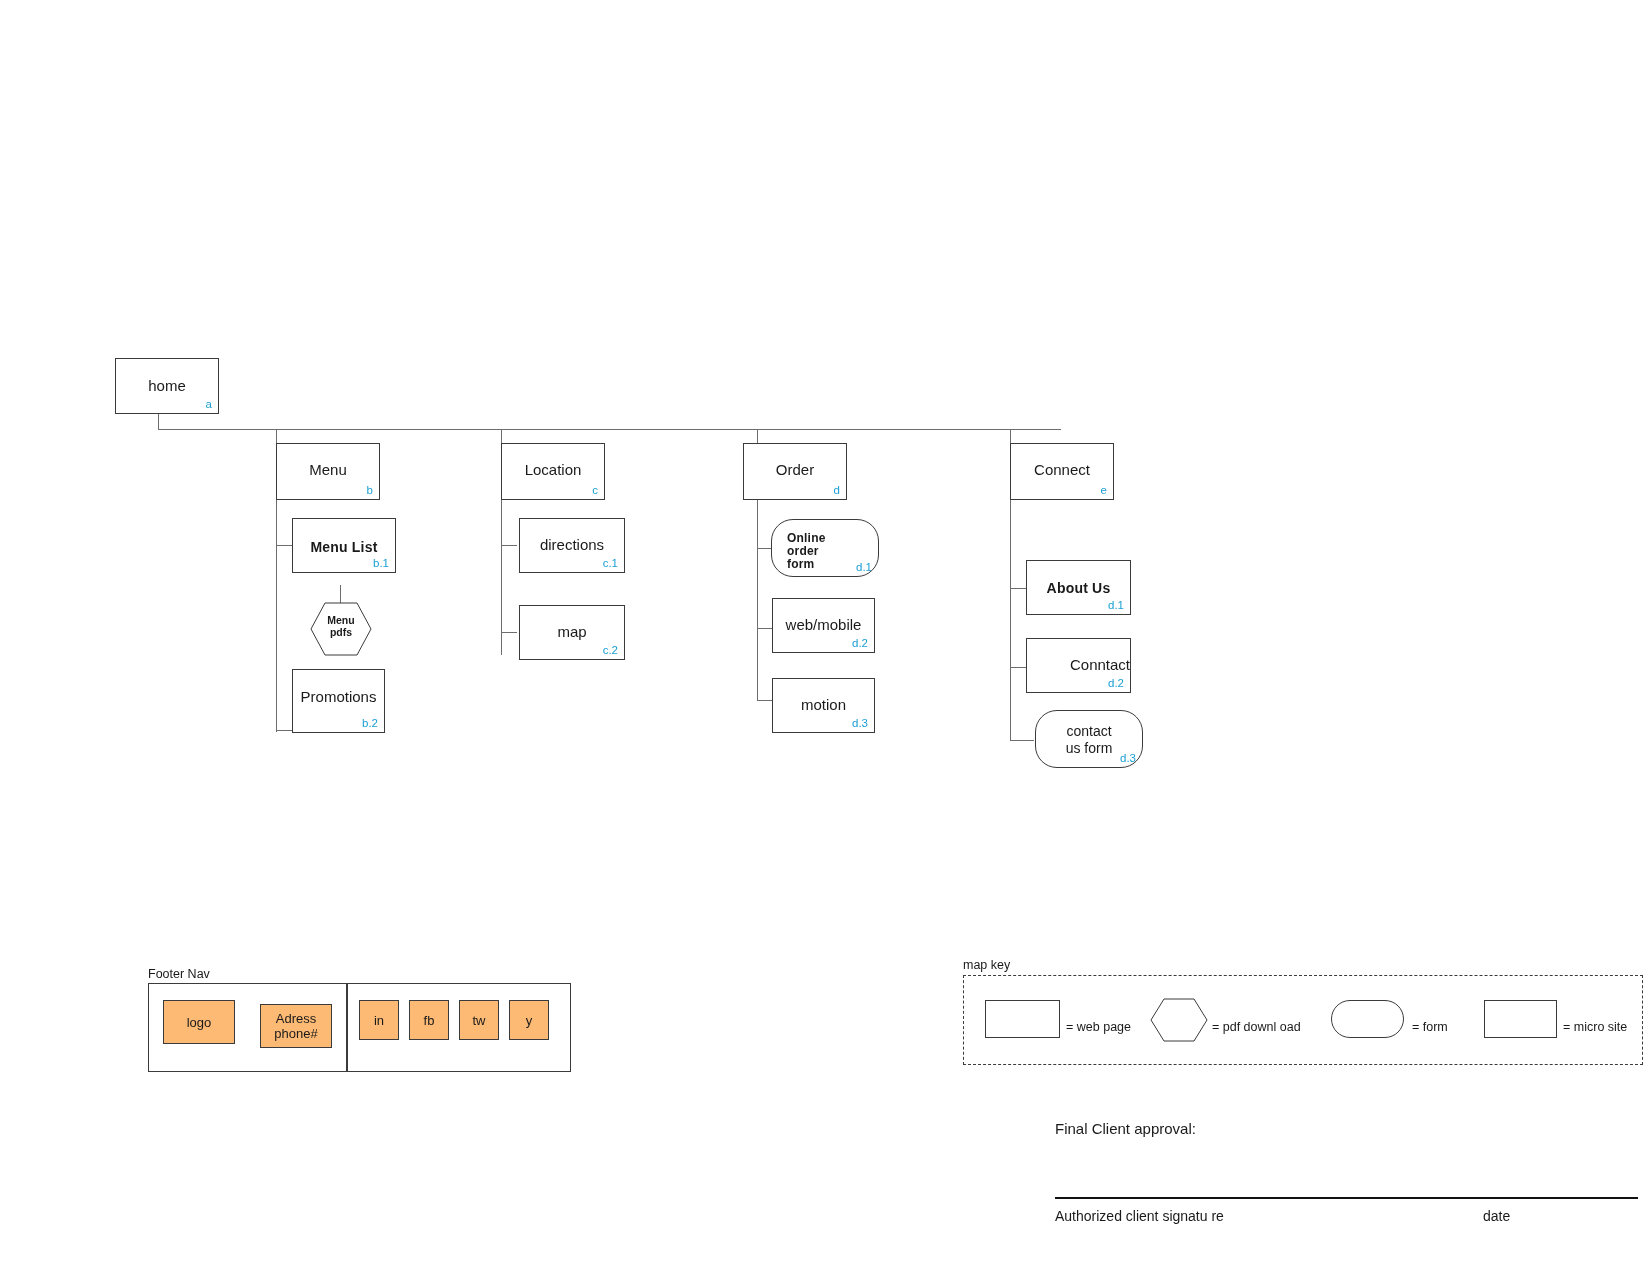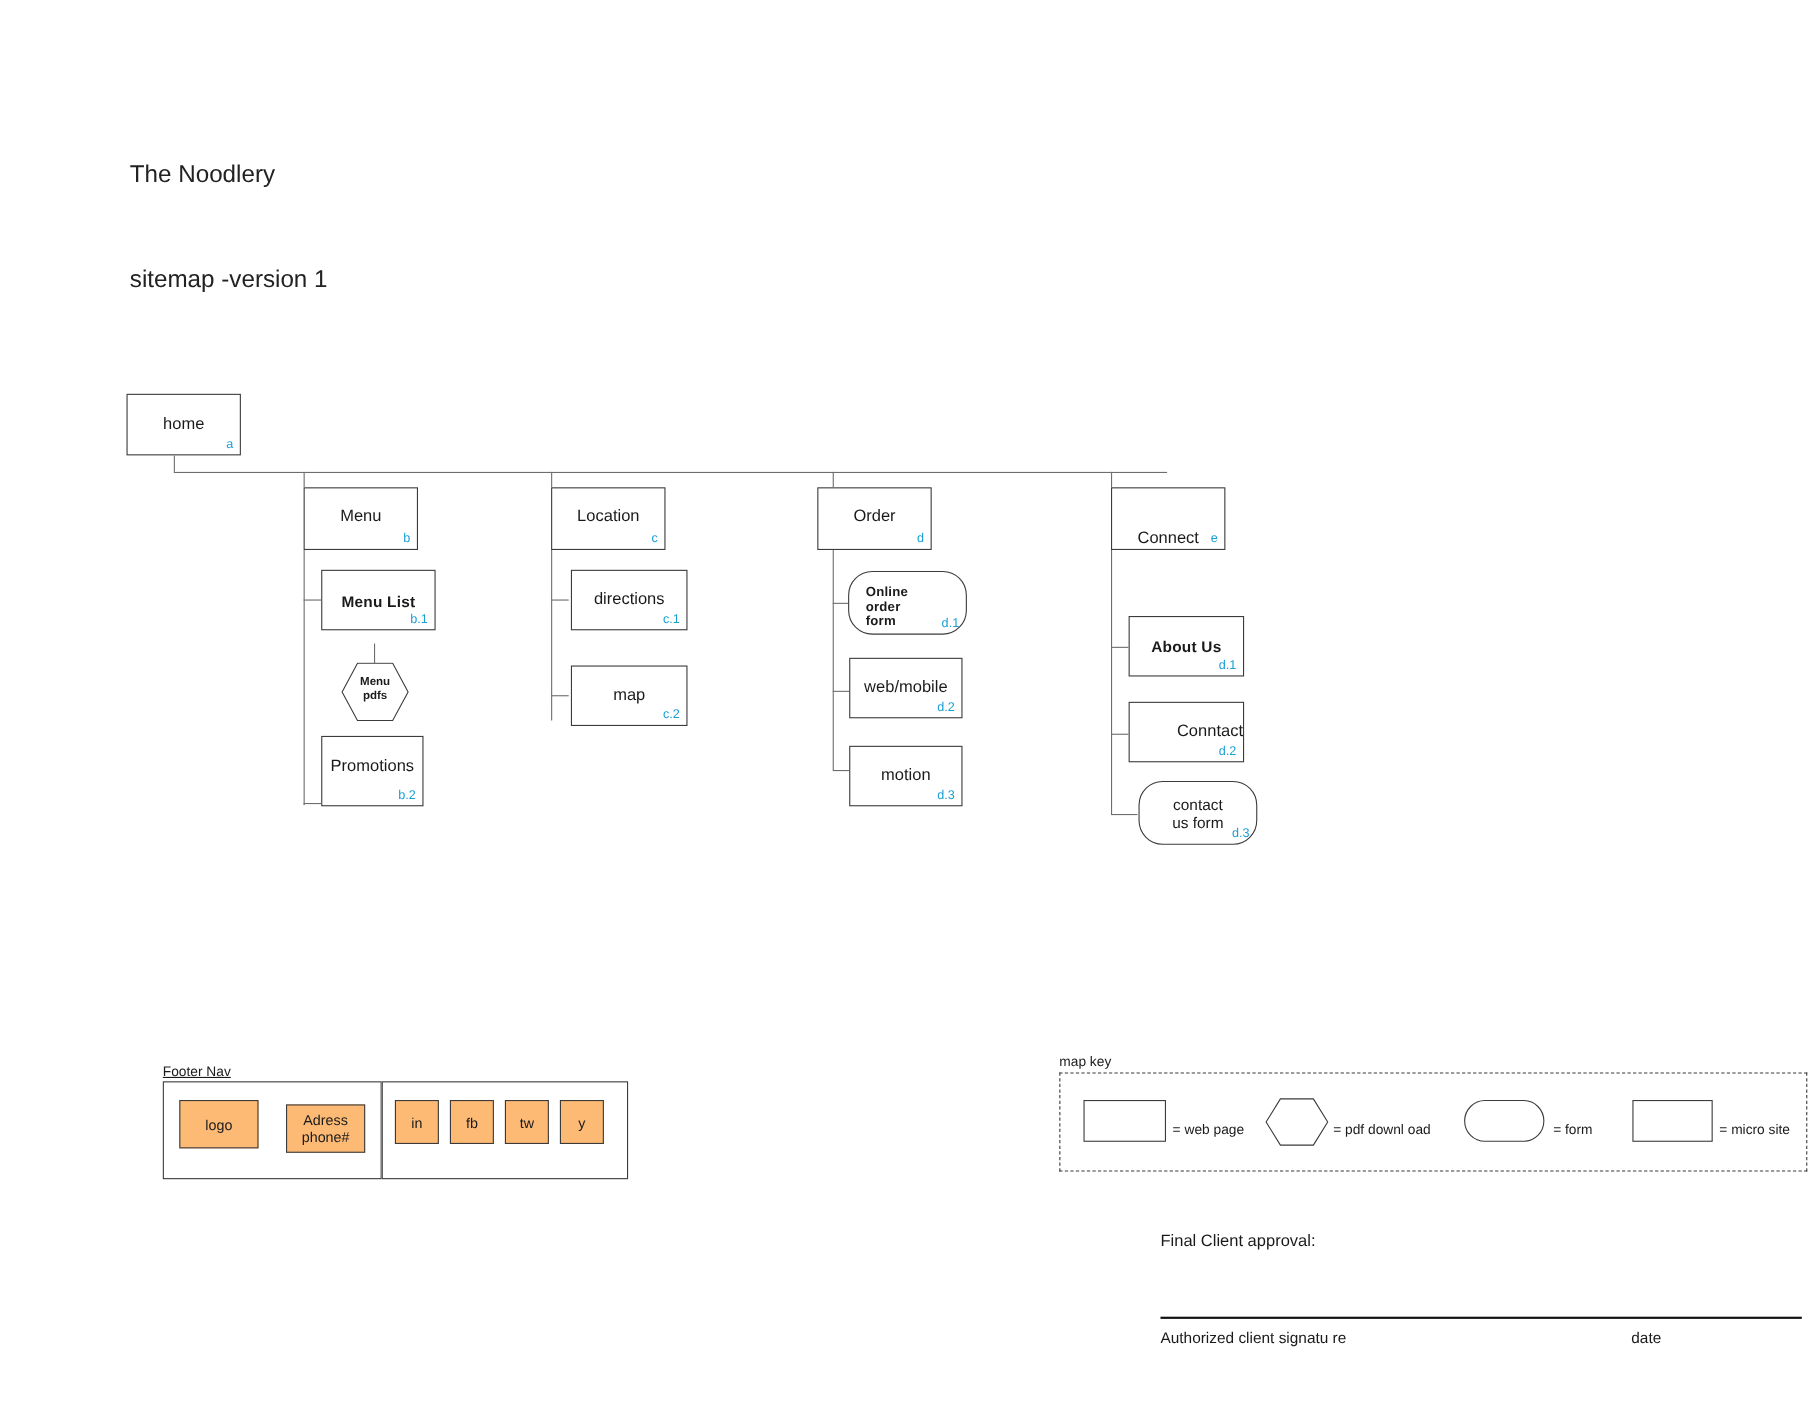--- a/index.html
+++ b/index.html
@@ -85,21 +85,20 @@
     background: #6d6d6d;
   }
   .ln.h { height: 1px; }
   .ln.v { width: 1px; }
 
   
   .fn-label {
     left: 148px;
     top: 967px;
     font-size: 12.5px;
-    text-decoration: underline;
   }
   .fn-outer {
     border: 1px solid #3b3b3b;
     box-sizing: border-box;
     background: #fff;
   }
   .fn-cell {
     border: 1px solid #3b3b3b;
     box-sizing: border-box;
     background: #fdba74;
@@ -156,24 +155,20 @@
     left: 1483px;
     top: 1208px;
     font-size: 14px;
   }
 </style>
 </head>
 <body>
 
 <div id="canvas">
 
-  <div class="abs title">
-    <div>The Noodlery</div>
-    <div>sitemap -version 1</div>
-  </div>
 
   <div class="ln v" style="left:158px; top:414px; height:15px;"></div>
 
   <div class="ln h" style="left:158px; top:429px; width:903px;"></div>
 
   <div class="ln v" style="left:276px; top:429px; height:14px;"></div>
   <div class="ln v" style="left:501px; top:429px; height:14px;"></div>
   <div class="ln v" style="left:757px; top:429px; height:14px;"></div>
   <div class="ln v" style="left:1010px; top:429px; height:14px;"></div>
 
@@ -252,21 +247,21 @@
     <div class="lbl" style="top:17px;">web/mobile</div>
     <div class="code">d.2</div>
   </div>
 
   <div class="node" style="left:772px; top:678px; width:103px; height:55px;">
     <div class="lbl" style="top:17px;">motion</div>
     <div class="code">d.3</div>
   </div>
 
   <div class="node" style="left:1010px; top:443px; width:104px; height:57px;">
-    <div class="lbl" style="top:17px;margin-top:20px;">Connect</div>
+    <div class="lbl" style="top:17px;">Connect</div>
     <div class="code">e</div>
   </div>
 
   <div class="node bold" style="left:1026px; top:560px; width:105px; height:55px;">
     <div class="lbl" style="top:19px;">About Us</div>
     <div class="code">d.1</div>
   </div>
 
   <div class="node" style="left:1026px; top:638px; width:105px; height:55px;">
     <div class="lbl" style="top:17px;text-align:right;">Conntact</div>

